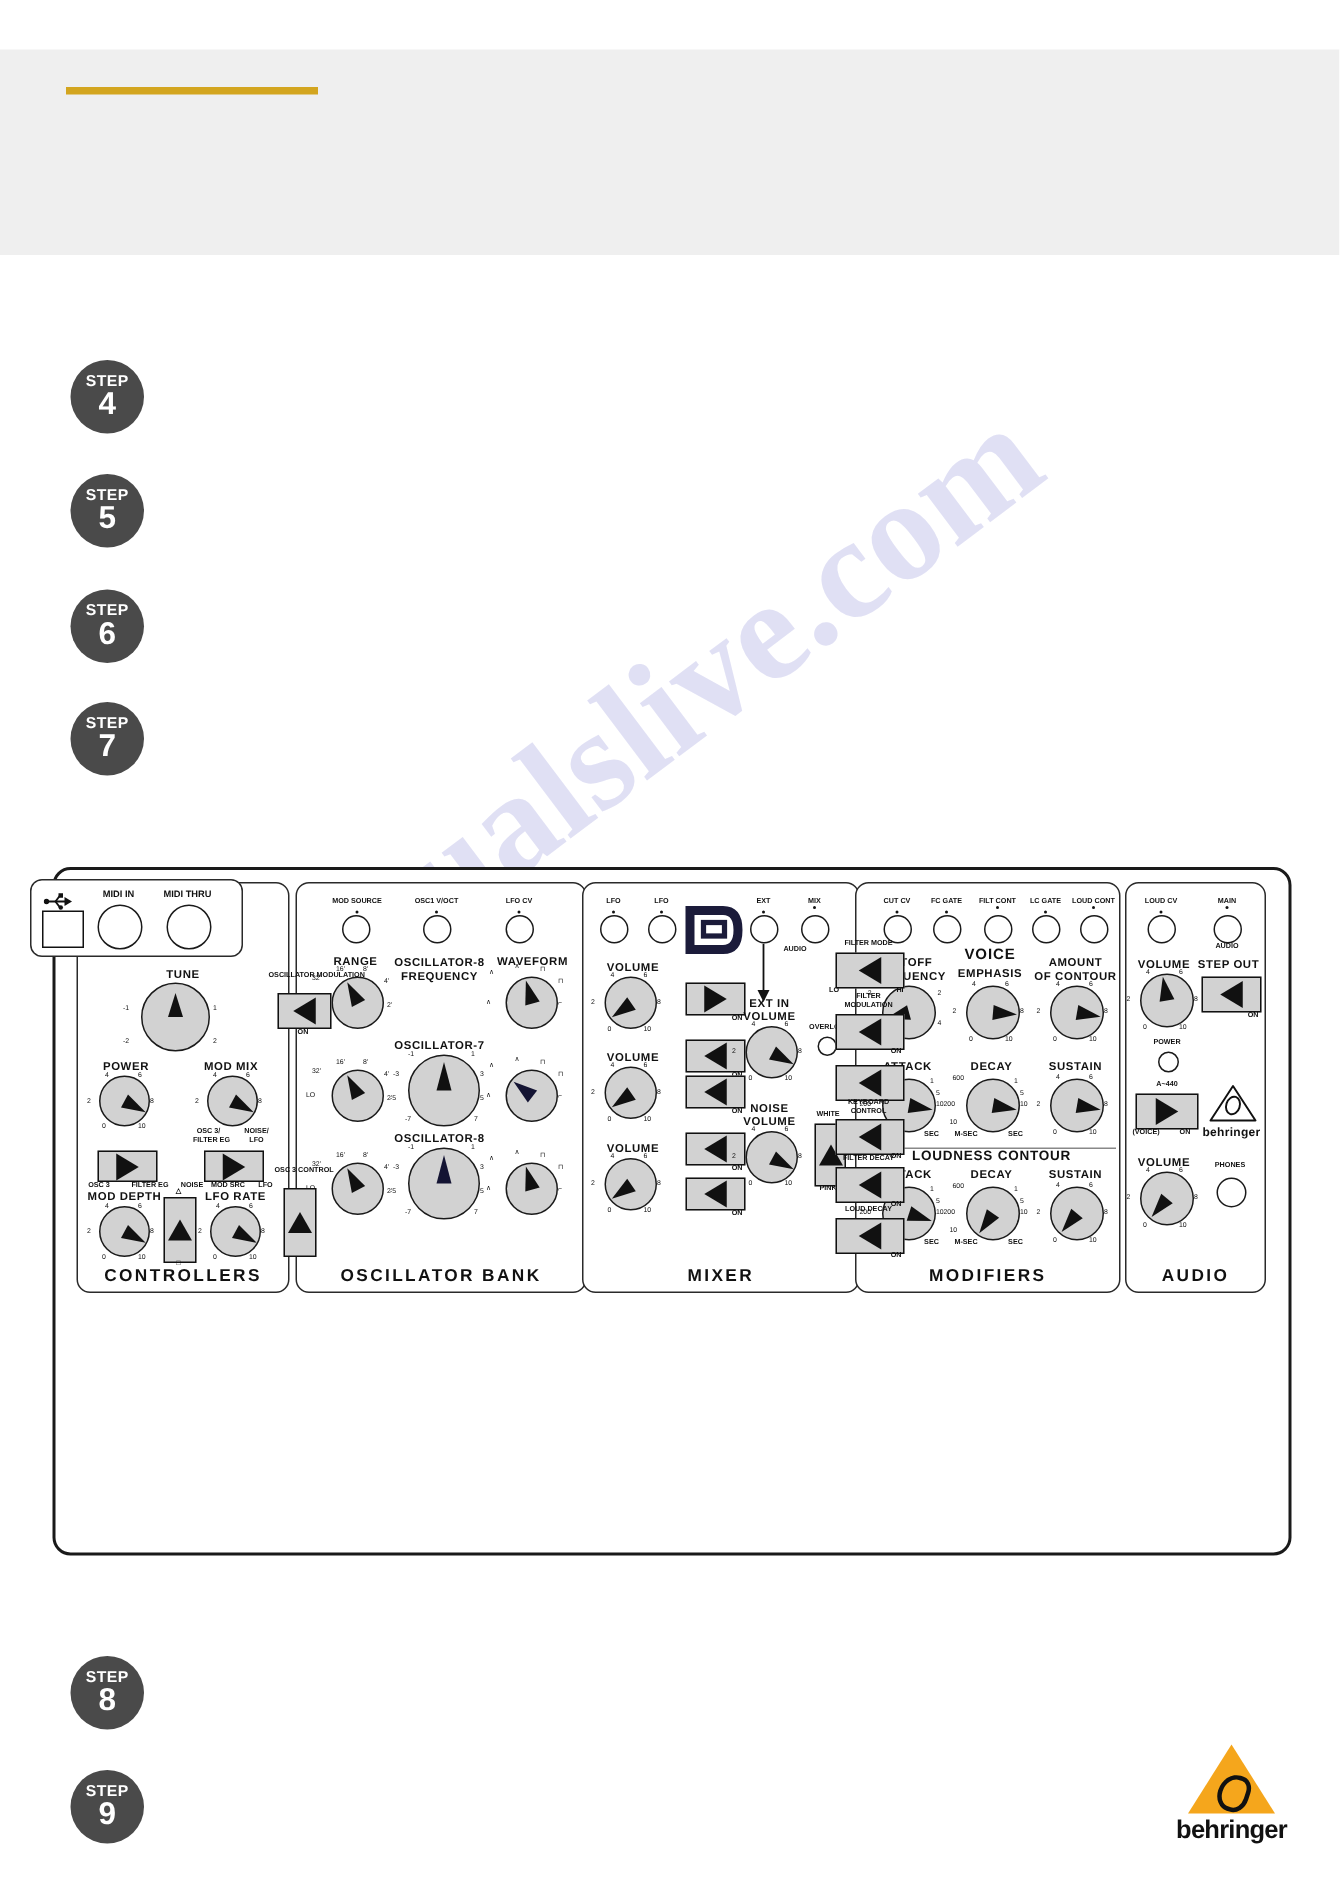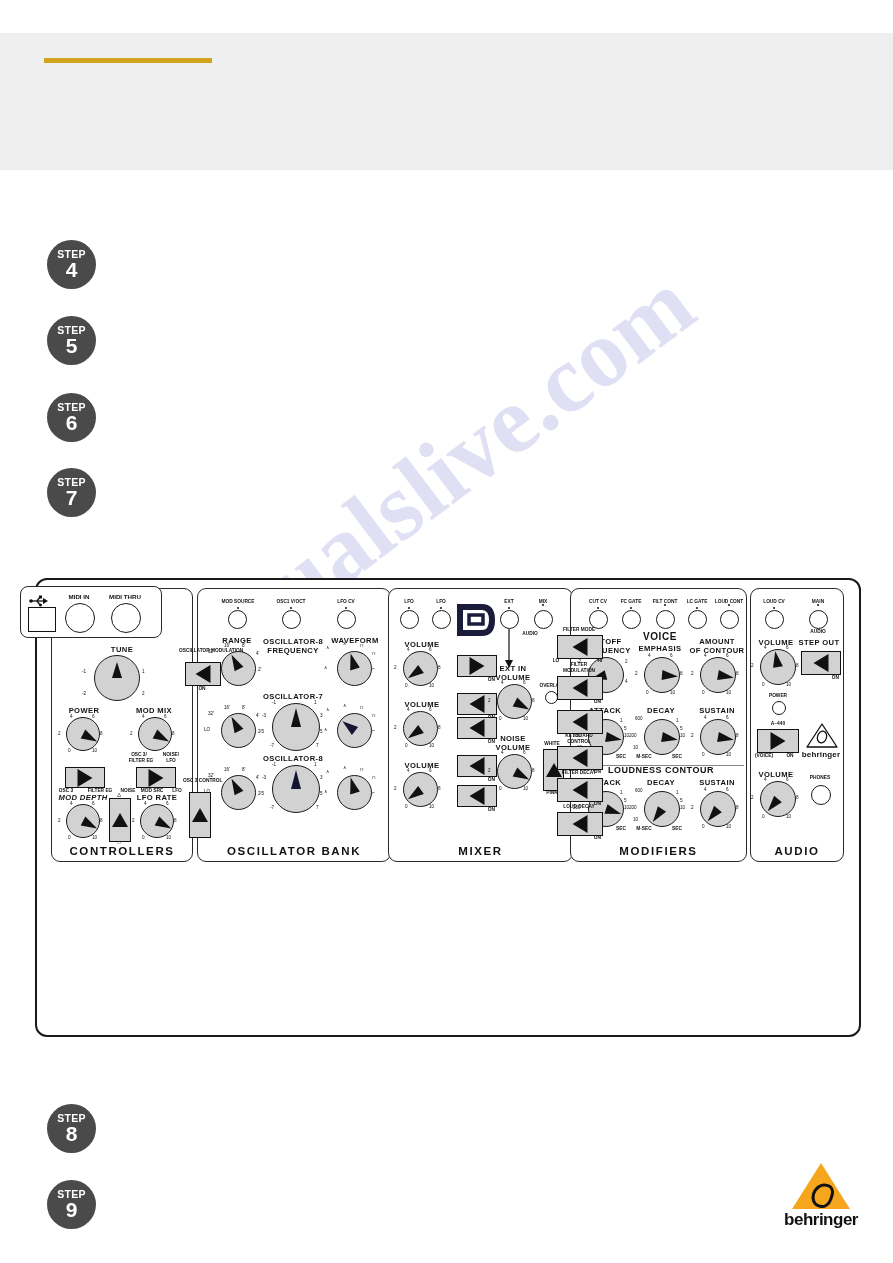--- a/index.html
+++ b/index.html
@@ -207,21 +207,21 @@
     <div class="lbl tiny" style="left:2px;top:199px;width:24px;">OSC 3</div>
     <div class="lbl tiny" style="left:32px;top:199px;width:32px;">FILTER EG</div>
 
     <div class="switch right" style="left:84px;top:178px;width:38px;height:19px;">
         <i class="tri"></i>
       </div>
     <div class="lbl tiny" style="left:66px;top:199px;width:20px;">NOISE</div>
     <div class="lbl tiny" style="left:86px;top:199px;width:28px;">MOD SRC</div>
     <div class="lbl tiny" style="left:116px;top:199px;width:18px;">LFO</div>
 
-    <div class="lbl big" style="left:0;top:205px;width:62px;font-style:italic;">MOD DEPTH</div>
+    <div class="lbl big" style="left:0;top:205px;width:62px;">MOD DEPTH</div>
     <div class="knob" style="left:14px;top:215px;width:32px;height:32px;">
         <i class="ptr" style="transform:translate(-50%,-100%) rotate(118deg);"></i>
       </div>
     <div class="scalenum" style="left:6px;top:229px;">2</div>
       <div class="scalenum" style="left:48px;top:229px;">8</div>
     <div class="scalenum" style="left:18px;top:212px;">4</div>
       <div class="scalenum" style="left:40px;top:212px;">6</div>
     <div class="scalenum" style="left:16px;top:246px;">0</div>
       <div class="scalenum" style="left:40px;top:246px;">10</div>
 

